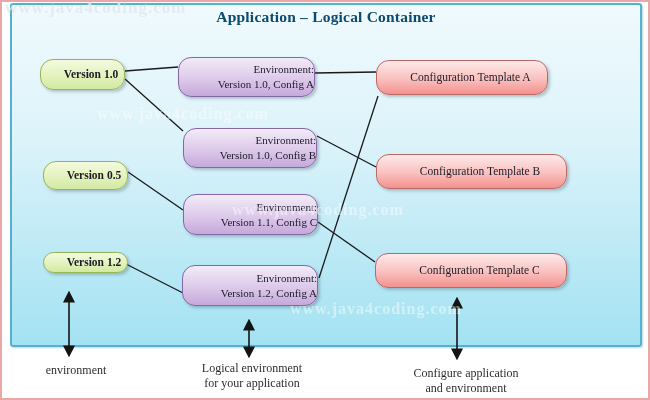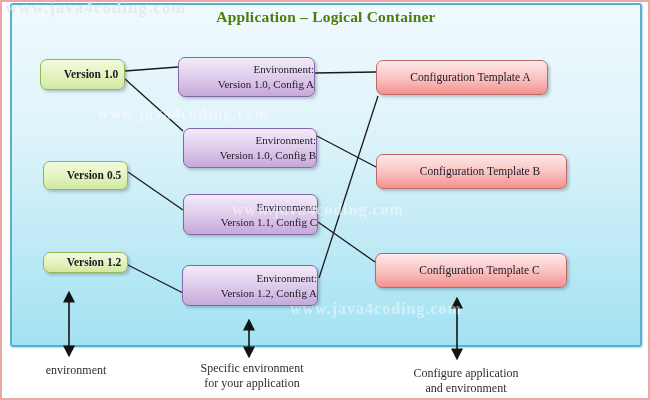--- a/index.html
+++ b/index.html
@@ -9,25 +9,25 @@
     font-family:"Liberation Serif","DejaVu Serif",serif;
   }
   .panel {
     position:absolute; left:8px; top:1px; width:632px; height:344px;
     box-sizing:border-box; border:2px solid #54b1cf; border-radius:3px;
     background:linear-gradient(180deg,#f0fafd 0%, #dcf3fa 40%, #bfeaf6 70%, #a3e2f2 100%);
     box-shadow:1px 1px 2px rgba(80,140,160,0.35);
   }
   .title {
     position:absolute; left:8px; top:6px; width:632px; text-align:center;
-    font-size:15.5px; font-weight:bold; color:#4d7c0f; letter-spacing:0.2px;
+    font-size:15.5px; font-weight:bold; color:#0c4a6e; letter-spacing:0.2px;
   }
   .connectors { position:absolute; left:-2px; top:-2px; width:650px; height:400px; z-index:1; }
   .box {
-    position:absolute; z-index:2; box-sizing:border-box; border-radius:7px;
+    position:absolute; z-index:2; box-sizing:border-box; border-radius:13px;
     display:flex; flex-direction:column; align-items:center; justify-content:center;
     text-align:center; line-height:1.35; color:#1b1b28;
     box-shadow:2px 2px 3px rgba(60,80,90,0.30);
     padding-left:17px;
   }
   .version-box {
     background:linear-gradient(180deg,#f3fade 0%, #e3f2bd 55%, #d2e9a1 100%);
     border:1.5px solid #95b655; font-weight:bold; font-size:11.5px;
   }
   .env-box {
@@ -111,21 +111,21 @@
     <span>Configuration Template C</span>
   </div>
   <div class="box tpl-box" style="left:374px; top:152px; width:191px; height:35px;">
     <span>Configuration Template B</span>
   </div>
 
   <div class="caption" style="left:-2px; top:361px; width:152px;">
     <div>environment</div>
   </div>
   <div class="caption" style="left:172px; top:359px; width:156px;">
-    <div>Specific environment</div>
+    <div>Logical environment</div>
     <div>for your application</div>
   </div>
   <div class="caption" style="left:386px; top:364px; width:156px;">
     <div>Configure application</div>
     <div>and environment</div>
   </div>
 
   <div class="watermark top" style="left:3px; top:-4px;">www.java4coding.com</div>
   <div class="watermark" style="left:95px; top:103px;">www.java4coding.com</div>
   <div class="watermark" style="left:230px; top:199px;">www.java4coding.com</div>

